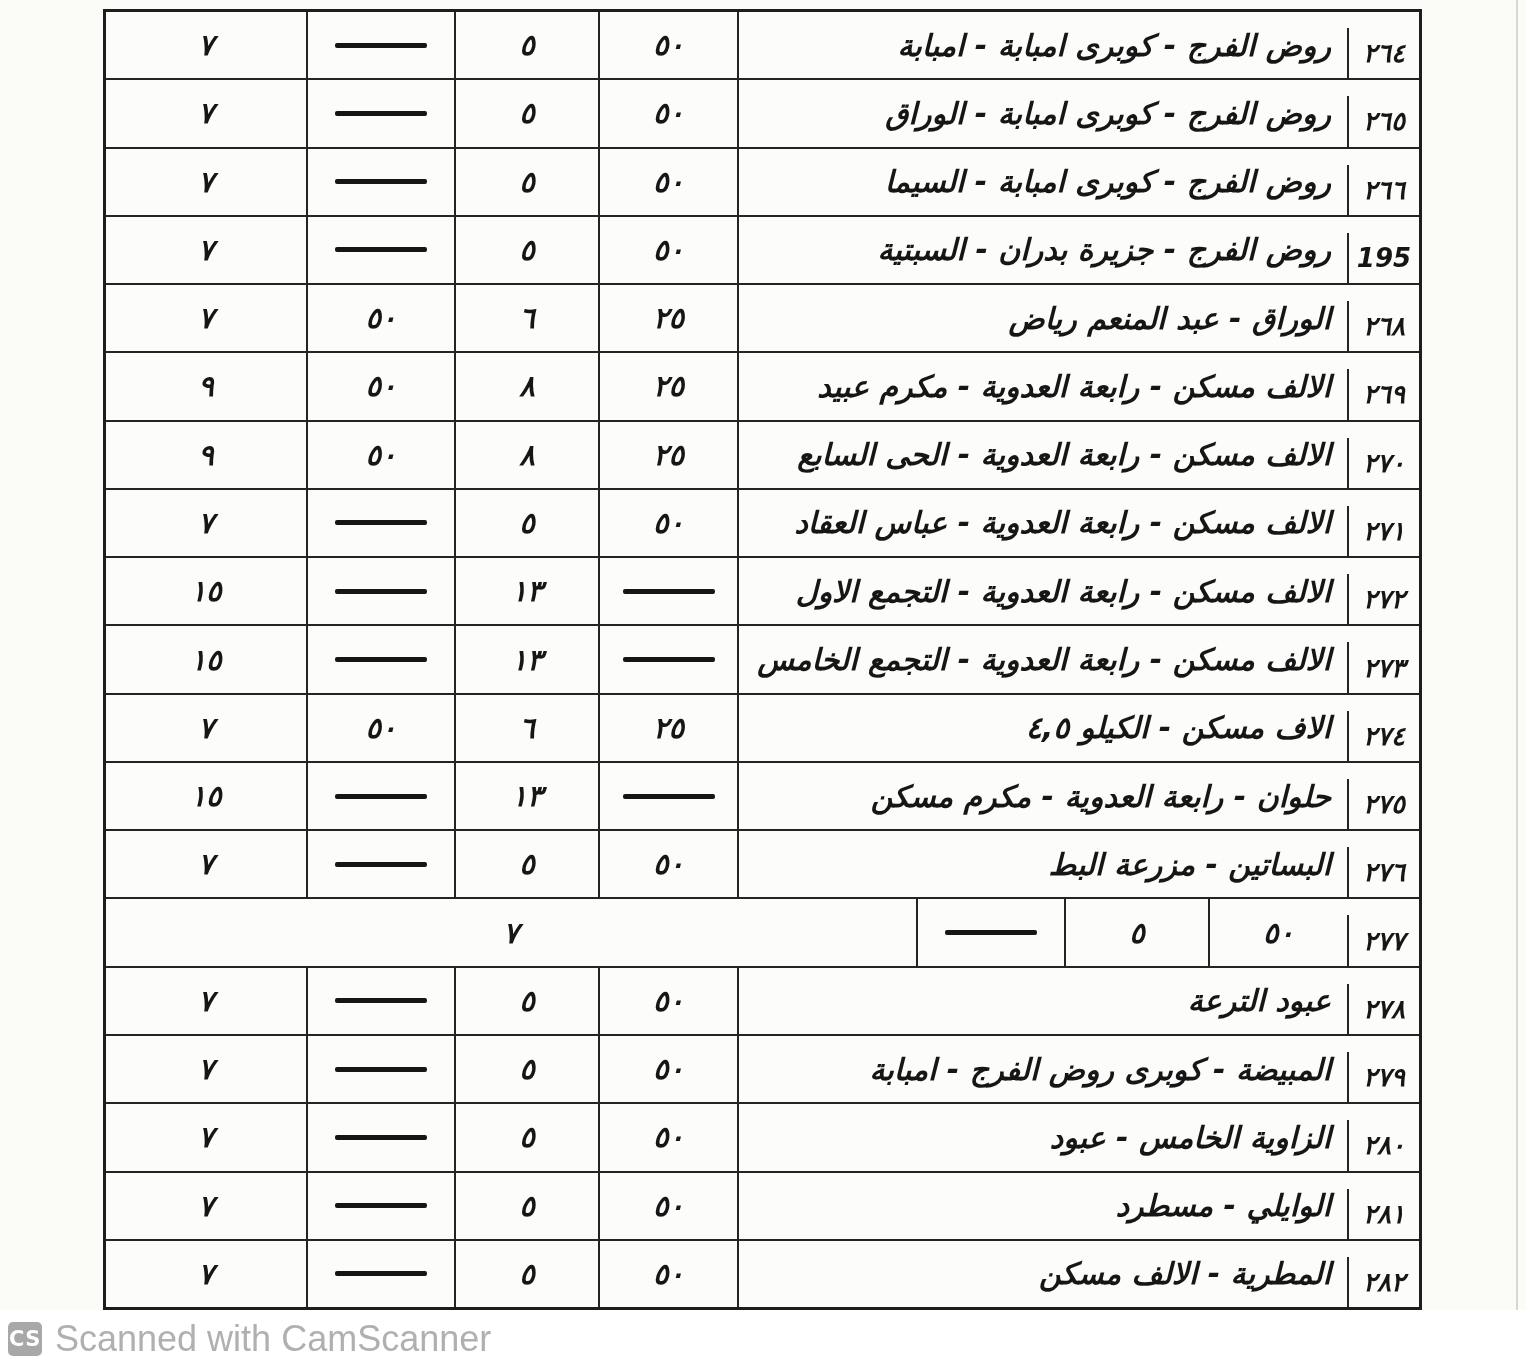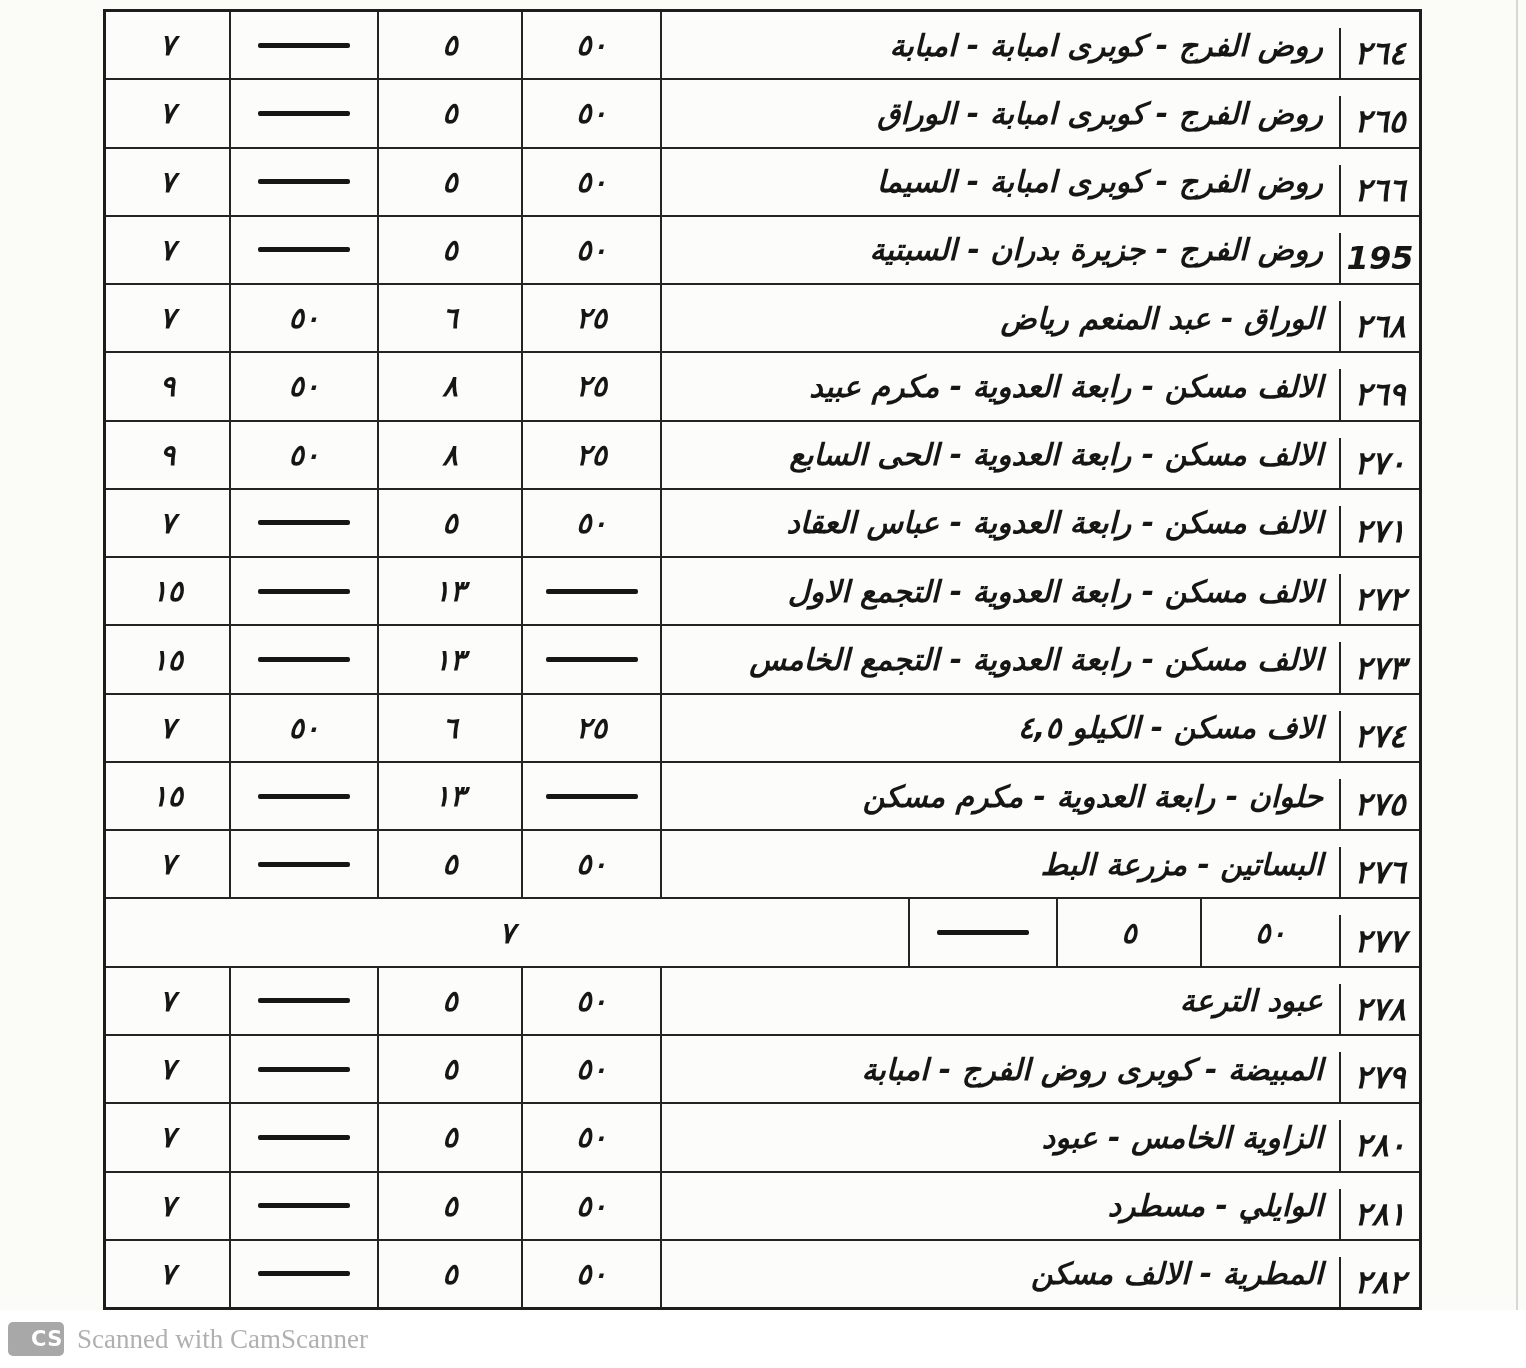--- a/index.html
+++ b/index.html
@@ -43,28 +43,28 @@
     box-sizing:border-box;
     border-left:2px solid #242424;
     display:flex;
     align-items:center;
     justify-content:center;
     color:#161616;
     overflow:hidden;
   }
   .cell:last-child{border-left:none;}
   .c-no{
-    width:80px;
-    font-size:32px;
+    width:72px;
+    font-size:26px;
     font-weight:bold;
     font-style:italic;
     margin-top:16px;
   }
   .c-route{
-    width:679px;
+    width:610px;
     justify-content:flex-start;
     padding:0 16px;
     font-size:30px;
     font-weight:bold;
     font-style:italic;
     letter-spacing:0.5px;
     white-space:nowrap;
   }
   .c-d{width:139px;}
   .c-c{width:144px;}
@@ -94,27 +94,26 @@
     width:34px;height:34px;
     background:#a8a8a8;
     border-radius:5px;
     color:#ffffff;
     font-size:21px;
     font-weight:bold;
     display:flex;
     align-items:center;
     justify-content:center;
     letter-spacing:0.5px;
-    padding-left:22px;
   }
   .wm-text{
     margin-left:13px;
     color:#b0b0b0;
-    font-size:27px;
-    font-family:Liberation Serif, serif;
+    font-size:36px;
+    font-family:Liberation Sans, sans-serif;
   }
 </style>
 </head>
 <body>
 
 <div class="page">
 
   <div class="routes-table">
       <div class="t-row">
         <div class="cell c-no">٢٦٤</div>

